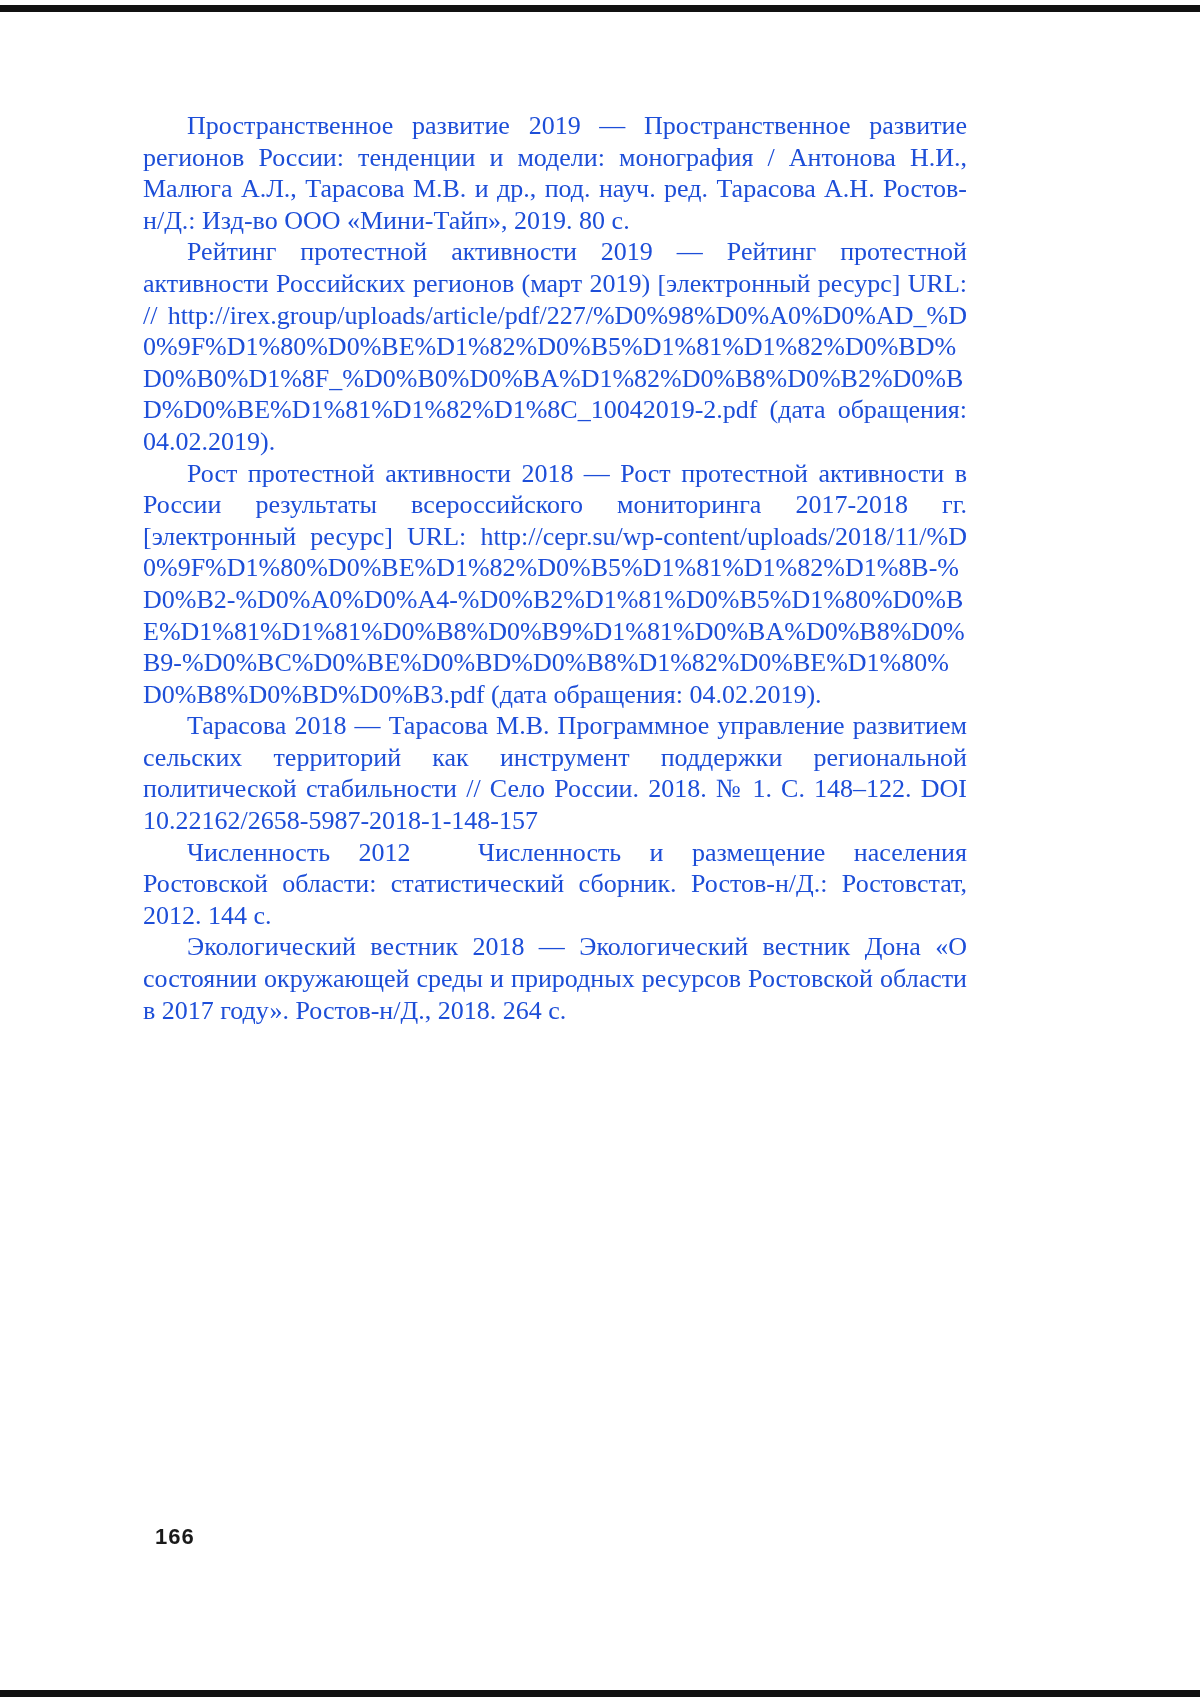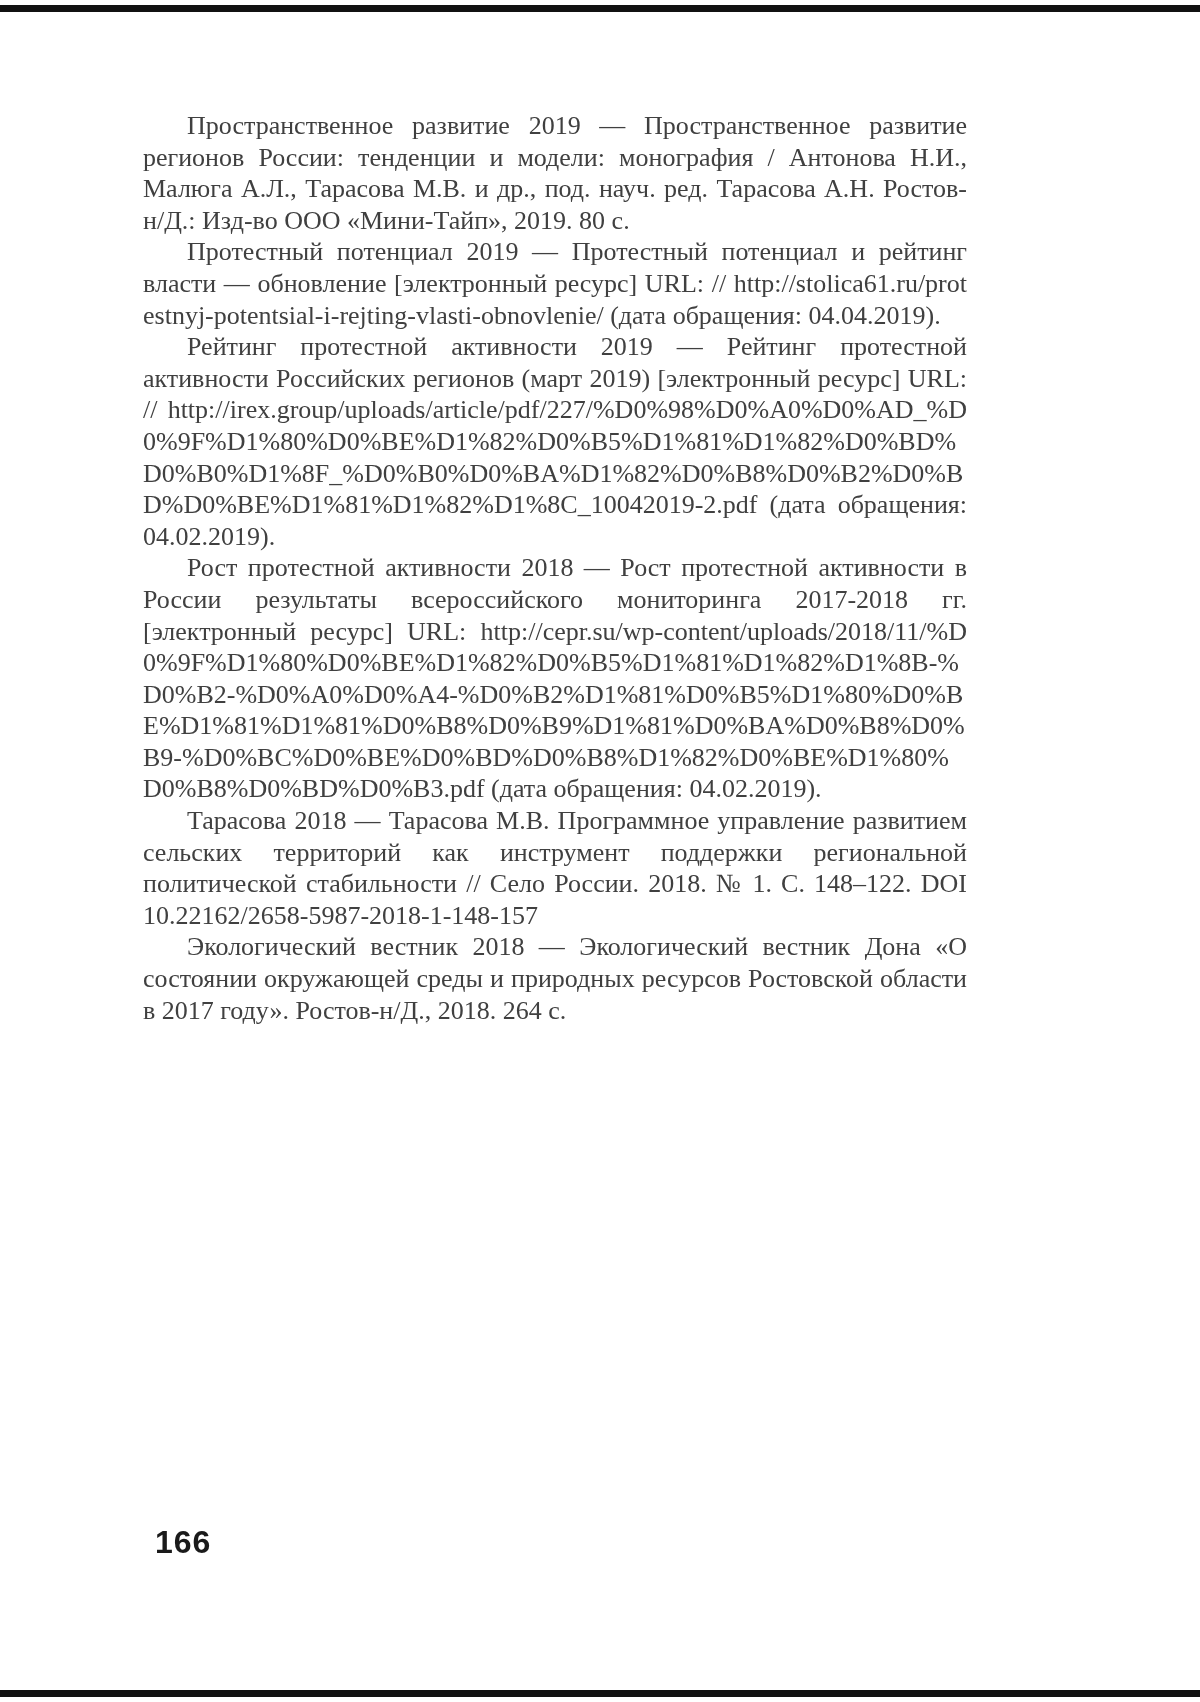--- a/index.html
+++ b/index.html
@@ -21,66 +21,66 @@
     height: 7px;
     background: #111111;
   }
   .scan-edge.top { top: 5px; }
   .scan-edge.bottom { top: 1690px; }
   .text-block {
     position: absolute;
     left: 143px;
     top: 110px;
     width: 824px;
-    color: #404040;
+    color: #1d4ed8;
     font-size: 26px;
     line-height: 31.6px;
     text-align: justify;
     hyphens: auto;
     -webkit-hyphens: auto;
   }
   .entry {
     margin: 0;
     text-indent: 44px;
     overflow-wrap: break-word;
   }
   .seg-url { word-break: break-all; }
   .seg-italic { }
   .page-number {
     position: absolute;
     left: 155px;
     top: 1524px;
     font-family: "Liberation Sans", "DejaVu Sans", sans-serif;
-    font-size: 32px;
+    font-size: 22px;
     font-weight: 600;
     color: #1a1a1a;
     letter-spacing: 1px;
   }
 </style>
 </head>
 <body>
 
 <div class="page">
 
   <div class="scan-edge top"></div>
 
   <main class="text-block">
 
     <p class="entry"><span>Пространственное развитие 2019 — Пространственное развитие регионов России: тенденции и модели: монография / Антонова Н.И., Малюга А.Л., Тарасова М.В. и др., под. науч. ред. Тарасова А.Н. Ростов-н/Д.: Изд-во ООО «Мини-Тайп», 2019. 80 с.</span></p>
 
-    <p class="entry"><span>Протестный потенциал 2019 — Протестный потенциал и рейтинг власти — обновление [электронный ресурс] URL: // </span><span class="seg-url">http://stolica61.ru/protestnyj-potentsial-i-rejting-vlasti-obnovlenie/</span><span> (дата обращения: 04.04.2019).</span></p>
 
     <p class="entry"><span>Рейтинг протестной активности 2019 — Рейтинг протестной активности Российских регионов (март 2019) [электронный ресурс] URL: // </span><span class="seg-url">http://irex.group/uploads/article/pdf/227/%D0%98%D0%A0%D0%AD_%D0%9F%D1%80%D0%BE%D1%82%D0%B5%D1%81%D1%82%D0%BD%D0%B0%D1%8F_%D0%B0%D0%BA%D1%82%D0%B8%D0%B2%D0%BD%D0%BE%D1%81%D1%82%D1%8C_10042019-2.pdf</span><span> (дата обращения: 04.02.2019).</span></p>
 
     <p class="entry"><span>Рост протестной активности 2018 — Рост протестной активности в России результаты всероссийского мониторинга 2017-2018 гг. [электронный ресурс] URL: </span><span class="seg-url">http://cepr.su/wp-content/uploads/2018/11/%D0%9F%D1%80%D0%BE%D1%82%D0%B5%D1%81%D1%82%D1%8B-%D0%B2-%D0%A0%D0%A4-%D0%B2%D1%81%D0%B5%D1%80%D0%BE%D1%81%D1%81%D0%B8%D0%B9%D1%81%D0%BA%D0%B8%D0%B9-%D0%BC%D0%BE%D0%BD%D0%B8%D1%82%D0%BE%D1%80%D0%B8%D0%BD%D0%B3.pdf</span><span> (дата обращения: 04.02.2019).</span></p>
 
 
     <p class="entry"><span>Тарасова 2018 — </span><span class="seg-italic">Тарасова М.В.</span><span> Программное управление развитием сельских территорий как инструмент поддержки региональной политической стабильности // Село России. 2018. № 1. С. 148–122. DOI 10.22162/2658-5987-2018-1-148-157</span></p>
 
 
+    <p class="entry"><span>Численность 2012   Численность и размещение населения Ростовской области: статистический сборник. Ростов-н/Д.: Ростовстат, 2012. 144 с.</span></p>
 
 
     <p class="entry"><span>Экологический вестник 2018 — Экологический вестник Дона «О состоянии окружающей среды и природных ресурсов Ростовской области в 2017 году». Ростов-н/Д., 2018. 264 с.</span></p>
 
   </main>
 
   <div class="page-number">166</div>
 
   <div class="scan-edge bottom"></div>
 

